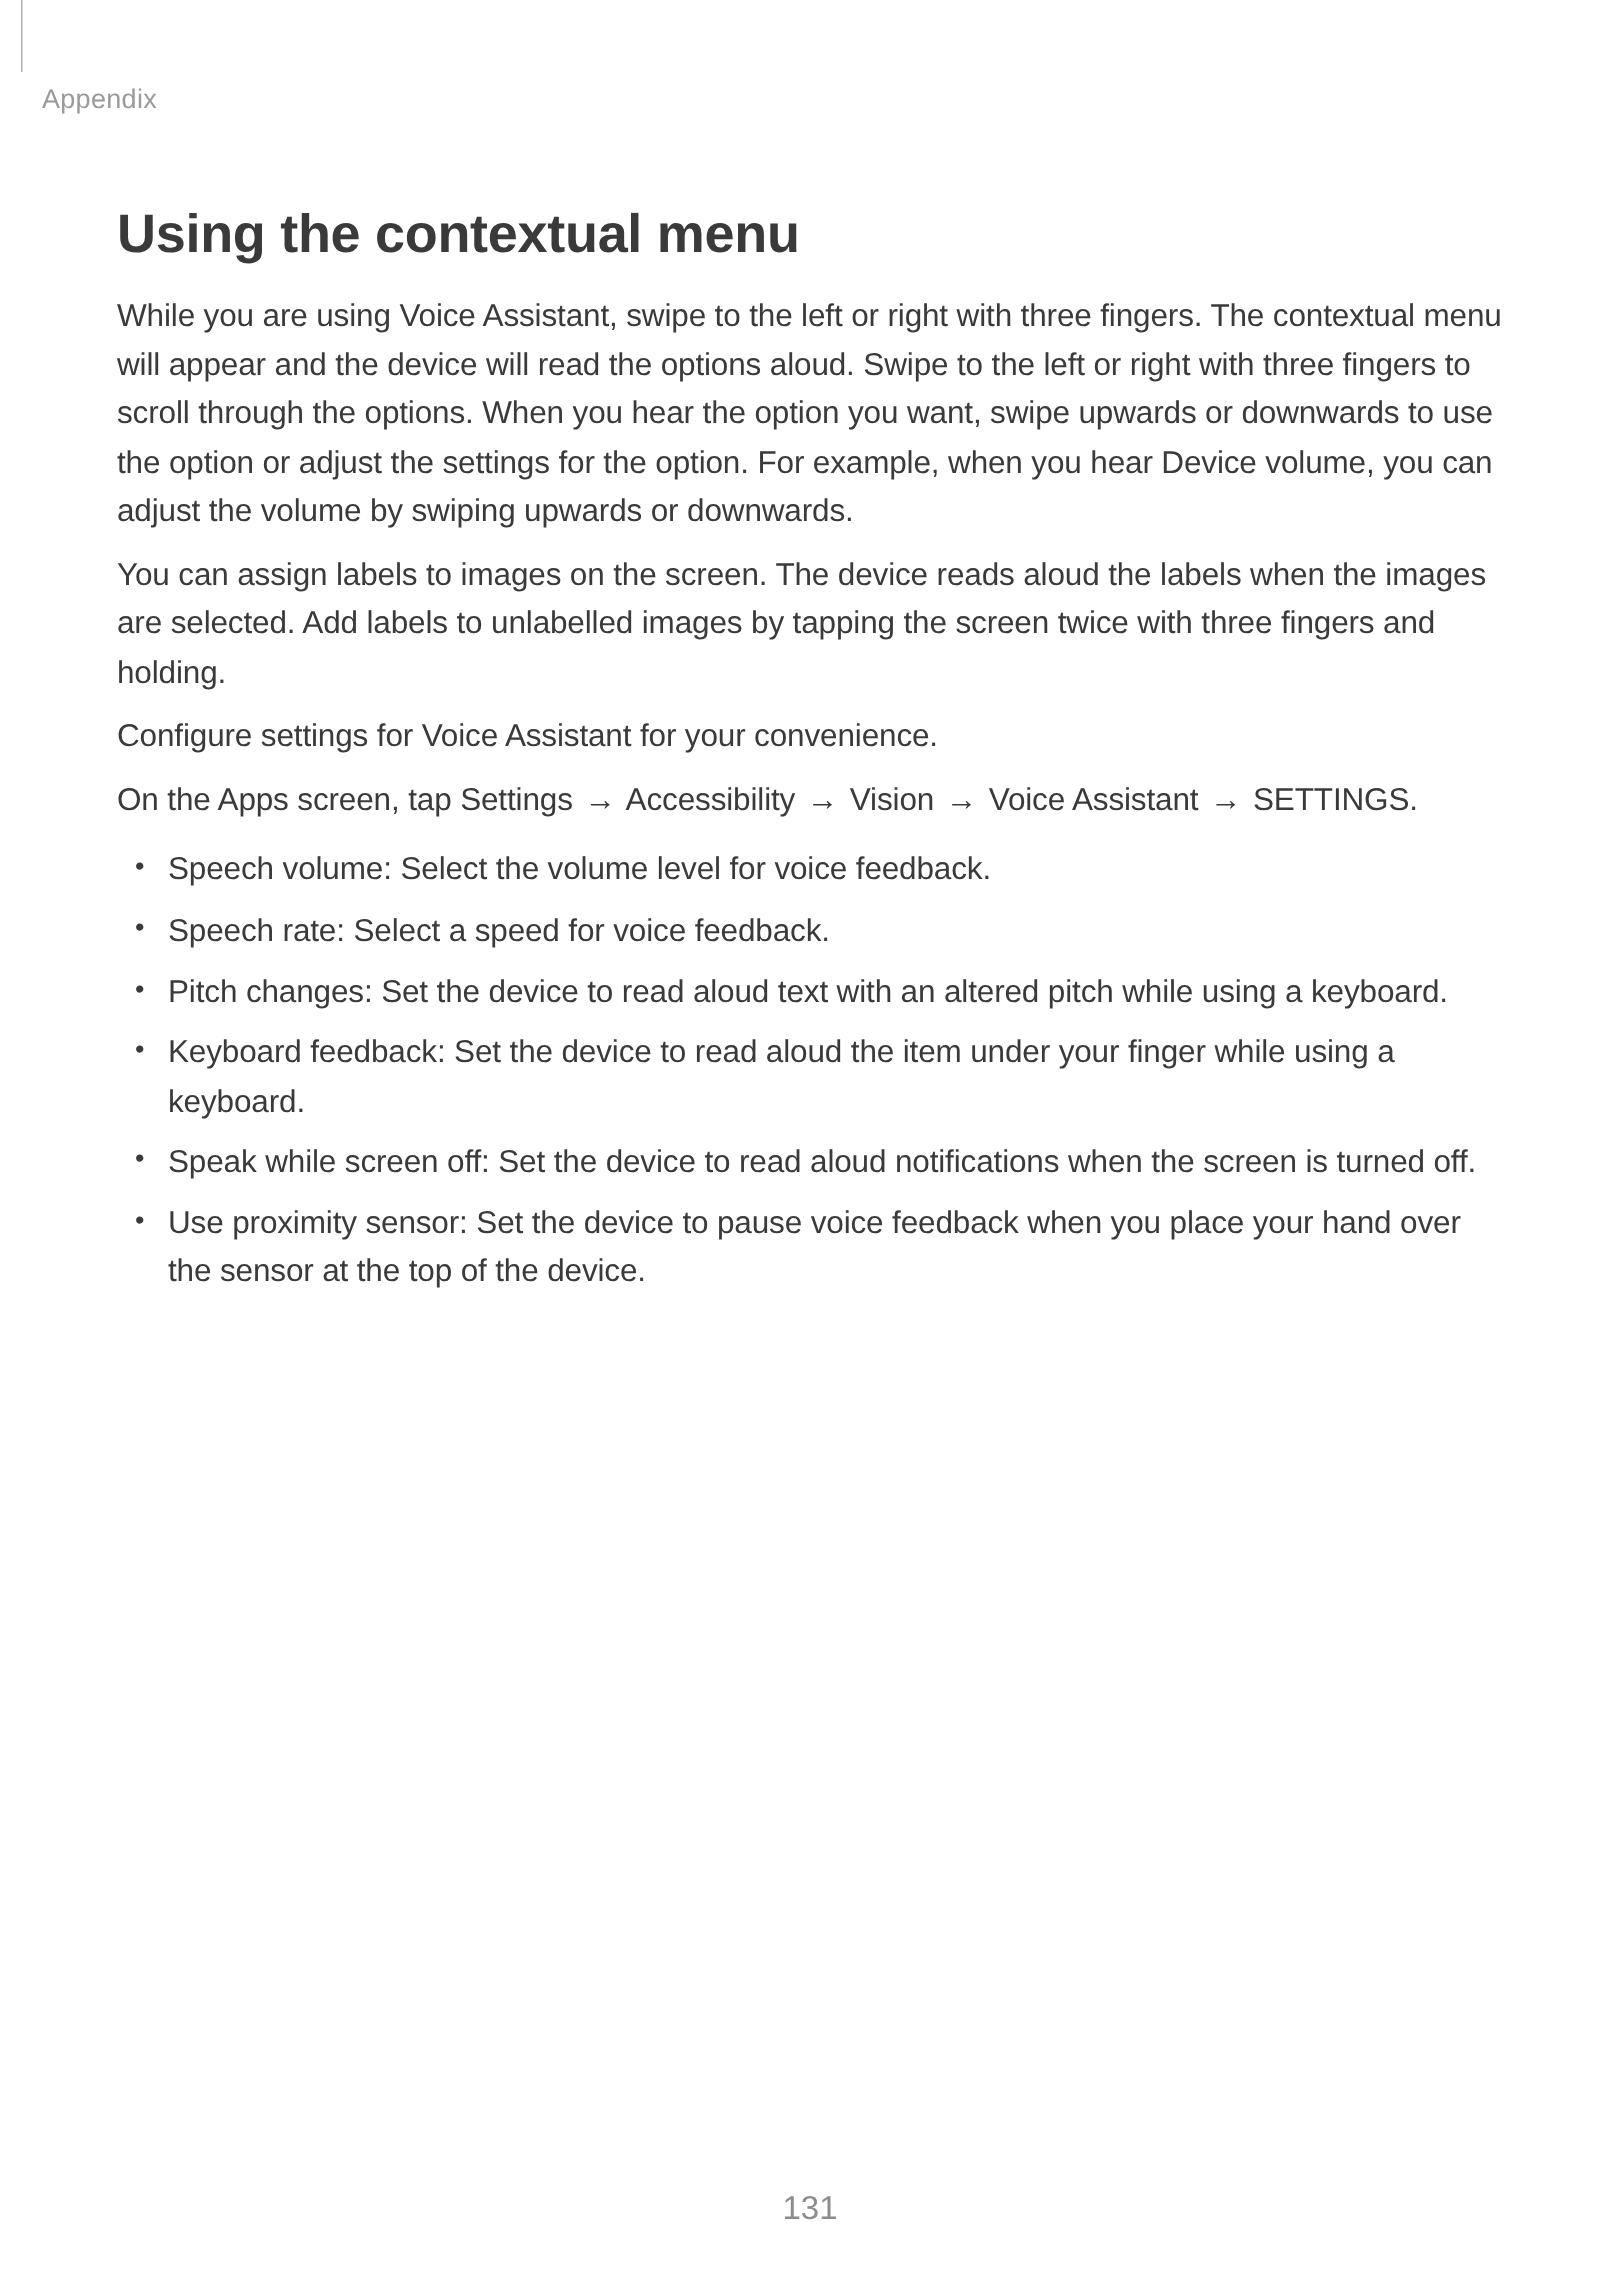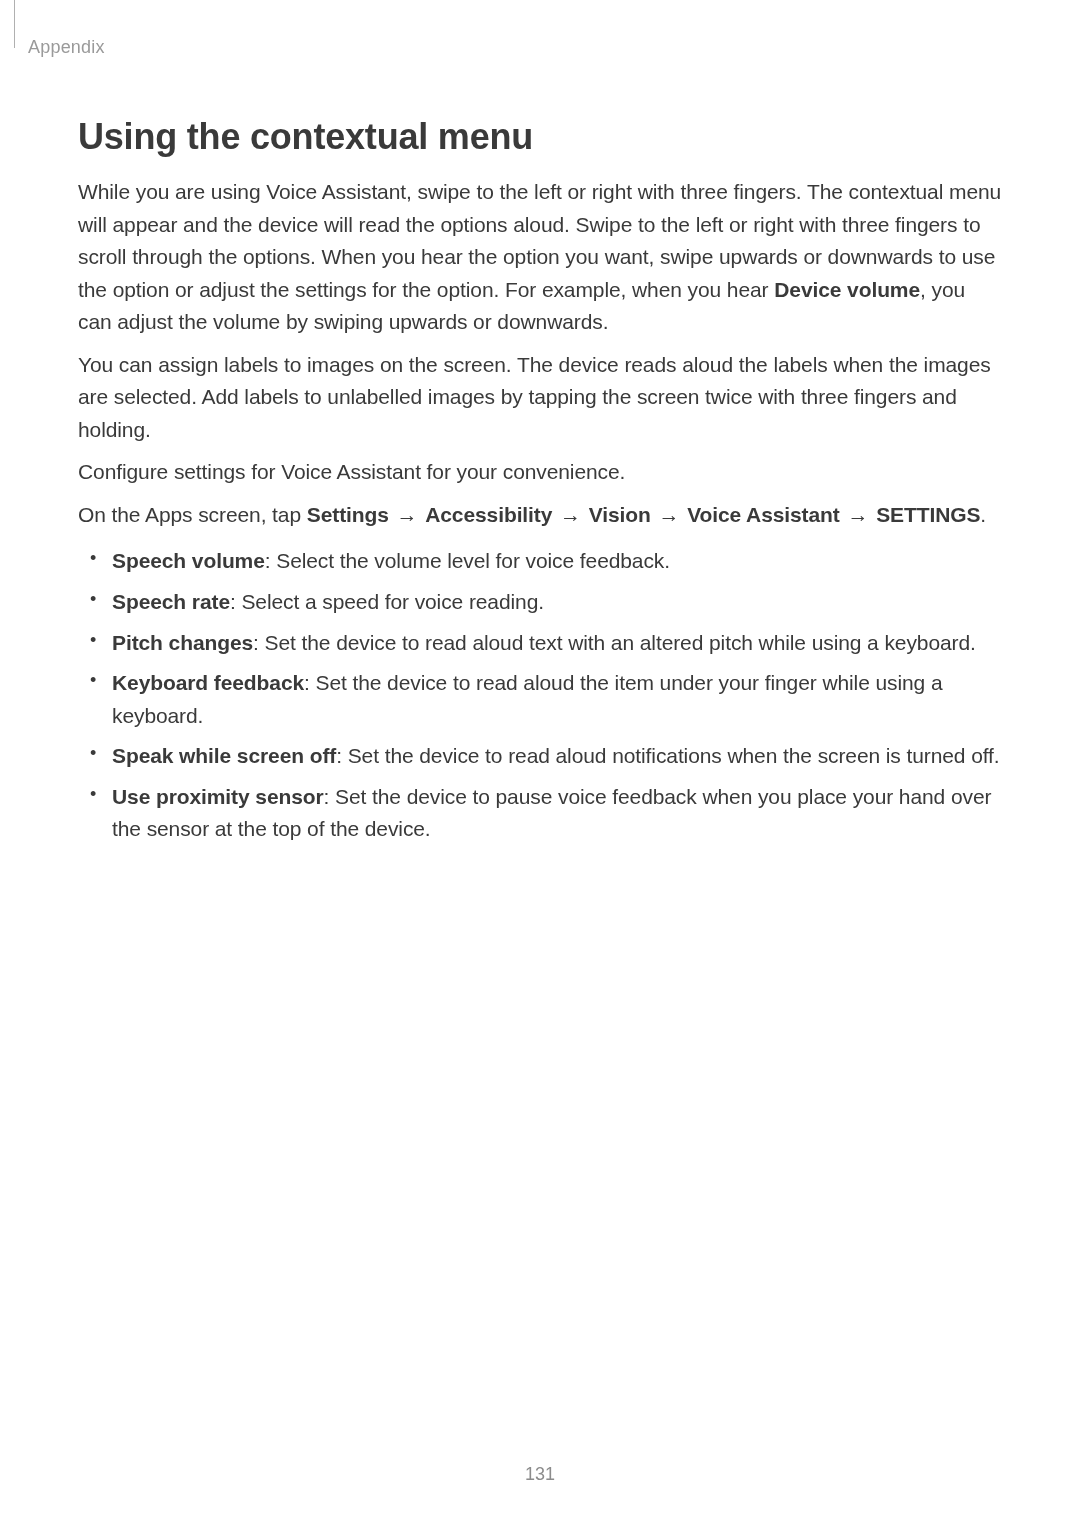--- a/index.html
+++ b/index.html
@@ -5,21 +5,21 @@
   * { box-sizing: border-box; margin: 0; padding: 0; }
   html, body { width: 1080px; height: 1527px; background: #fff; }
   body {
     font-family: "Segoe UI", "Helvetica Neue", Arial, sans-serif;
     color: #3a3a3a;
     position: relative;
   }
   .page {
     width: 1080px;
     height: 1527px;
-    padding: 17px 78px 0 78px;
+    padding: 36px 78px 0 78px;
     position: relative;
   }
   .header-rule {
     position: absolute;
     left: 14px;
     top: 0;
     width: 1px;
     height: 48px;
     background: #b0b0b0;
   }
@@ -60,29 +60,29 @@
     letter-spacing: -0.1px;
   }
   ul.bullets li::before {
     content: "•";
     position: absolute;
     left: 12px;
     top: 0;
     font-size: 18px;
     color: #3a3a3a;
   }
-  .b { font-weight: 700; }
+  .b { font-weight: 400; }
   .arrow { display: inline-block; padding: 0 2px; }
   .page-num {
     position: absolute;
     bottom: 42px;
     left: 0;
     width: 100%;
     text-align: center;
-    font-size: 18px;
+    font-size: 22px;
     color: #8c8c8c;
   }
 </style>
 </head>
 <body>
 
 <div class="page">
   <div class="header-rule"></div>
   <div class="section-label">Appendix</div>
 
@@ -93,21 +93,21 @@
 
   <p class="body">You can assign labels to images on the screen. The device reads aloud the labels when the images are selected. Add labels to unlabelled images by tapping the screen twice with three fingers and holding.</p>
 
   <p class="body">Configure settings for Voice Assistant for your convenience.</p>
   <p class="body">
     <span>On the Apps screen, tap </span><span class="b">Settings</span><span> <span class="arrow">→</span> </span><span class="b">Accessibility</span><span> <span class="arrow">→</span> </span><span class="b">Vision</span><span> <span class="arrow">→</span> </span><span class="b">Voice Assistant</span><span> <span class="arrow">→</span> </span><span class="b">SETTINGS</span><span>.</span>
   </p>
 
   <ul class="bullets">
     <li><span class="b">Speech volume</span><span>: Select the volume level for voice feedback.</span></li>
-    <li><span class="b">Speech rate</span><span>: Select a speed for voice reading.</span></li>
+    <li><span class="b">Speech rate</span><span>: Select a speed for voice feedback.</span></li>
     <li><span class="b">Pitch changes</span><span>: Set the device to read aloud text with an altered pitch while using a keyboard.</span></li>
     <li><span class="b">Keyboard feedback</span><span>: Set the device to read aloud the item under your finger while using a keyboard.</span></li>
     <li><span class="b">Speak while screen off</span><span>: Set the device to read aloud notifications when the screen is turned off.</span></li>
     <li><span class="b">Use proximity sensor</span><span>: Set the device to pause voice feedback when you place your hand over the sensor at the top of the device.</span></li>
   </ul>
 
   <div class="page-num">131</div>
 </div>
 
 </body></html>

